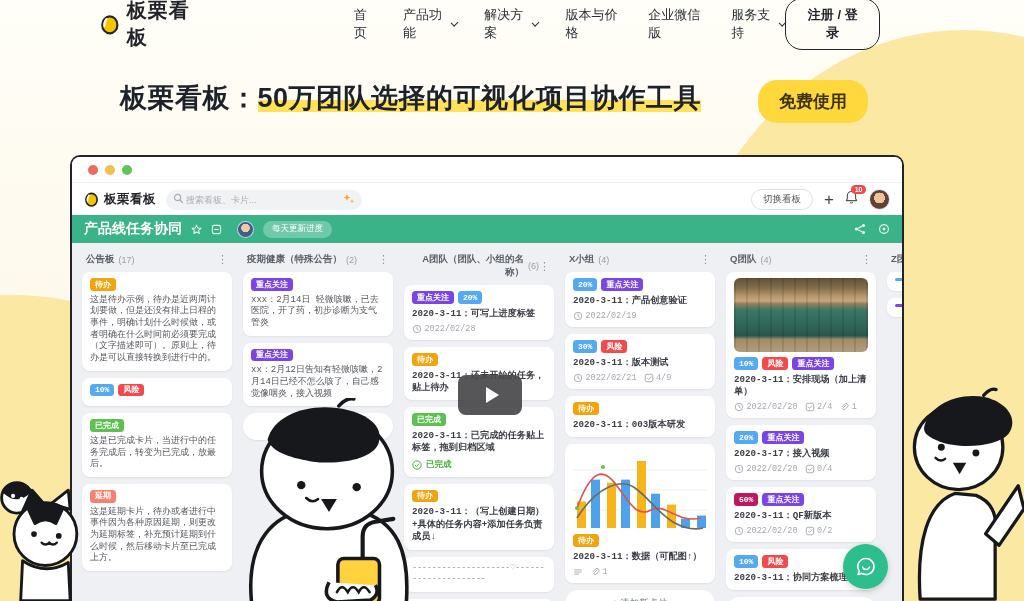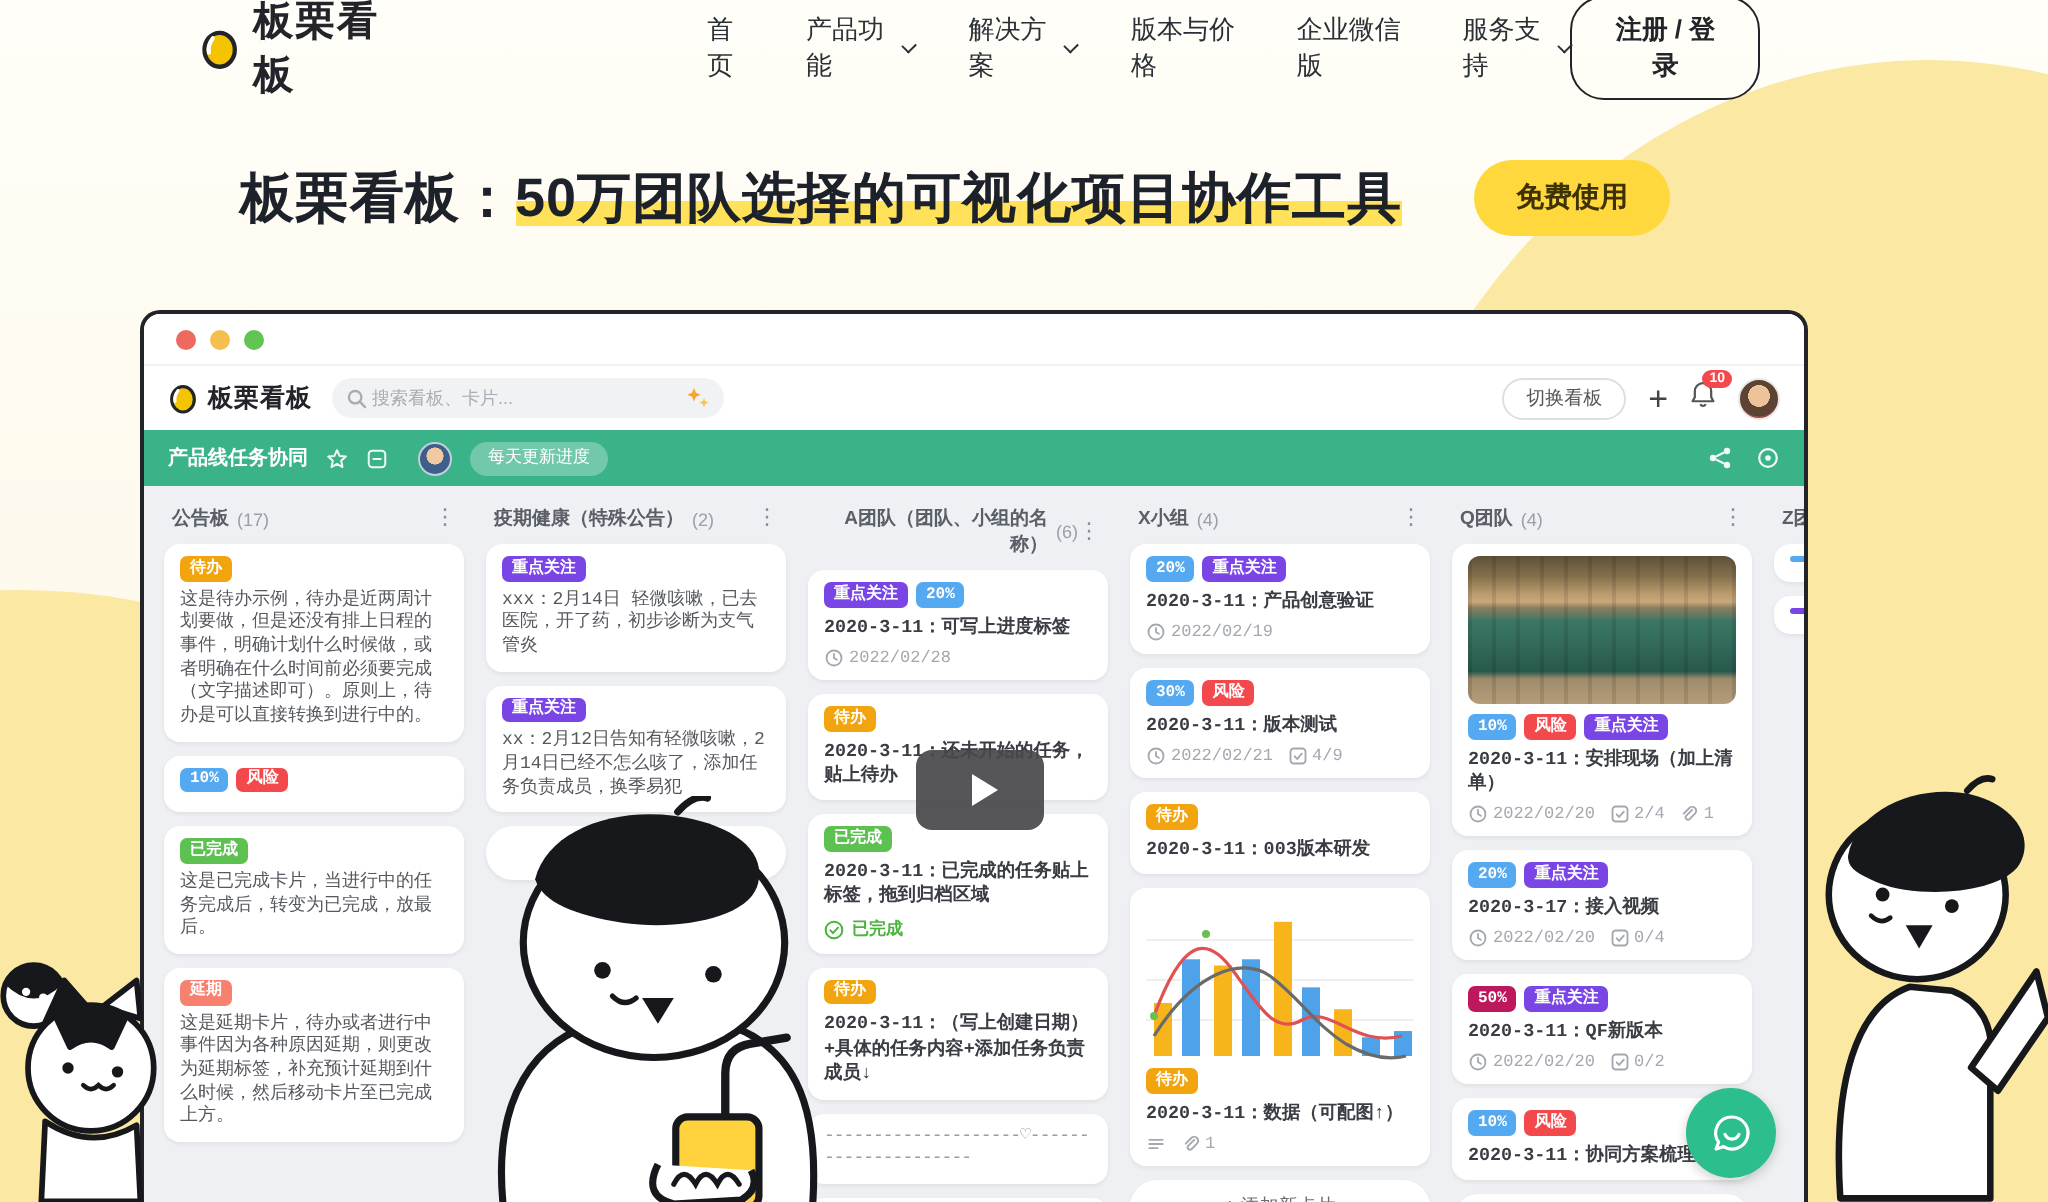--- a/index.html
+++ b/index.html
@@ -20,24 +20,24 @@
   
   .site-header { position:absolute; top:0; left:0; right:0; height:48px; display:flex; align-items:center; z-index:4; }
   .site-logo { margin-left:100px; display:flex; align-items:center; gap:7px; }
   .site-logo-text { font-size:20px; font-weight:800; letter-spacing:1px; color:#23242A; }
   .site-nav { margin-left:152px; display:flex; align-items:center; gap:27px; }
   .nav-item { font-size:13px; color:#2B2F36; display:flex; align-items:center; cursor:pointer; text-decoration:none; }
   .chev { width:6px; height:6px; border-right:1.5px solid #2B2F36; border-bottom:1.5px solid #2B2F36; transform:rotate(45deg); display:inline-block; margin-left:5px; margin-top:-3px; }
   .auth-btn { margin-left:auto; margin-right:144px; border:1.7px solid #23242A; background:transparent; border-radius:17px; padding:7px 18px; font-size:13px; font-weight:600; color:#23242A; cursor:pointer; font-family:inherit; }
 
   
-  .hero { position:absolute; top:80px; left:120px; display:flex; align-items:center; gap:36px; z-index:4; }
+  .hero { position:absolute; top:80px; left:120px; display:flex; gap:57px; z-index:4; }
   .hero-title { font-size:27px; font-weight:800; color:#1D2129; letter-spacing:0.5px; white-space:nowrap; }
   .hero-highlight { background:linear-gradient(transparent 55%, var(--highlight,#FFE15A) 55%, var(--highlight,#FFE15A) 96%, transparent 96%); }
-  .cta-btn { background:var(--accent,#FFD83E); border:none; border-radius:19px; padding:10px 21px; font-size:14px; font-weight:700; color:#3E3200; cursor:pointer; font-family:inherit; }
+  .cta-btn { background:var(--accent,#FFD83E); border:none; border-radius:19px; padding:10px 21px; font-size:17px; font-weight:700; color:#3E3200; cursor:pointer; font-family:inherit; }
 
   
   .app-window { position:absolute; left:70px; top:155px; width:834px; height:446px; background:#fff;
     border:2px solid #23242A; border-bottom:none; border-radius:10px 10px 0 0; overflow:hidden; z-index:3; }
   .titlebar { height:26px; background:#fff; display:flex; align-items:center; padding-left:16px; gap:7px; border-bottom:1px solid #F2F2F2; }
   .tl { width:10px; height:10px; border-radius:50%; }
   .app-toolbar { height:32px; display:flex; align-items:center; padding:0 12px; gap:10px; background:#fff; }
   .app-logo { display:flex; align-items:center; gap:5px; }
   .app-logo-text { font-size:12.5px; font-weight:800; color:#23242A; letter-spacing:0.5px; }
   .search-wrap { position:relative; width:196px; }
@@ -46,21 +46,21 @@
   .search-icon { position:absolute; left:7px; top:4.5px; color:#A8ADB5; }
   .sparkle-icon { position:absolute; right:7px; top:4px; }
   .toolbar-right { margin-left:auto; display:flex; align-items:center; gap:11px; }
   .switch-board-btn { border:1px solid #DDDFE3; background:#fff; border-radius:11px; font-size:9.5px; color:#555; padding:3px 11px; cursor:pointer; font-family:inherit; }
   .plus-btn { font-size:17px; font-weight:300; color:#444; cursor:pointer; line-height:1; }
   .bell-wrap { position:relative; cursor:pointer; }
   .badge { position:absolute; top:-5px; right:-8px; background:#F4494C; color:#fff; font-size:7px; font-weight:700; border-radius:7px; padding:1px 3.5px; }
   .avatar { width:21px; height:21px; border-radius:50%; background:radial-gradient(circle at 50% 42%, #EFC39A 0 37%, #5C4333 38% 70%, #9E4A4A 71%); border:1px solid #E8E8E8; cursor:pointer; }
 
   .board-bar { height:28px; background:var(--app-green,#3BB389); display:flex; align-items:center; padding:0 12px; gap:9px; }
-  .board-title { color:#fff; font-size:10px; font-weight:700; }
+  .board-title { color:#fff; font-size:14px; font-weight:700; }
   .bar-icon { color:#fff; opacity:.92; display:flex; cursor:pointer; }
   .bar-avatar { width:17px; height:17px; border-radius:50%; background:radial-gradient(circle at 50% 40%, #F0C9A2 0 36%, #3E5F8A 37%); border:1px solid rgba(255,255,255,.7); margin-left:6px; cursor:pointer; }
   .invite-btn { background:rgba(255,255,255,.28); color:#fff; font-size:8.5px; border:none; border-radius:9px; padding:2.5px 9px; cursor:pointer; font-family:inherit; }
   .bar-right { margin-left:auto; display:flex; align-items:center; gap:12px; }
 
   
   .board { height:358px; background:#EEF0F3; padding:8px 10px; display:flex; gap:11px; align-items:flex-start; overflow:hidden; }
   .col { width:150px; flex:none; }
   .col-head { display:flex; align-items:center; padding:2px 4px 6px; }
   .col-title { font-size:9.5px; font-weight:700; color:#5A5E66;text-align:right; }
@@ -250,21 +250,21 @@
             <span class="col-menu">⋮</span>
           </div><div class="card">
             <div class="tag-row">
               <span class="tag" style="background: rgb(122, 69, 229);">重点关注</span>
             </div>
             <div class="card-text">xxx：2月14日 轻微咳嗽，已去医院，开了药，初步诊断为支气管炎</div>
           </div><div class="card">
             <div class="tag-row">
               <span class="tag" style="background: rgb(122, 69, 229);">重点关注</span>
             </div>
-            <div class="card-text">xx：2月12日告知有轻微咳嗽，2月14日已经不怎么咳了，添加任务负责成员，换季易犯</div>
+            <div class="card-text">xx：2月12日告知有轻微咳嗽，2月14日已经不怎么咳了，自己感觉像咽炎，接入视频</div>
           </div><button class="add-card">+ 添加新卡片</button></div>
         <div class="col">
           <div class="col-head">
             <span class="col-title">A团队（团队、小组的名称）</span>
             <span class="col-count">(6)</span>
             <span class="col-menu">⋮</span>
           </div>
           <div class="card">
             <div class="tag-row">
               <span class="tag" style="background: rgb(122, 69, 229);">重点关注</span>

